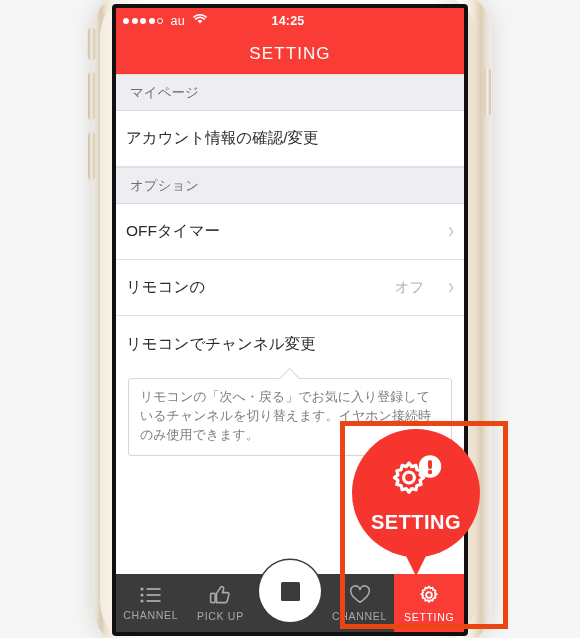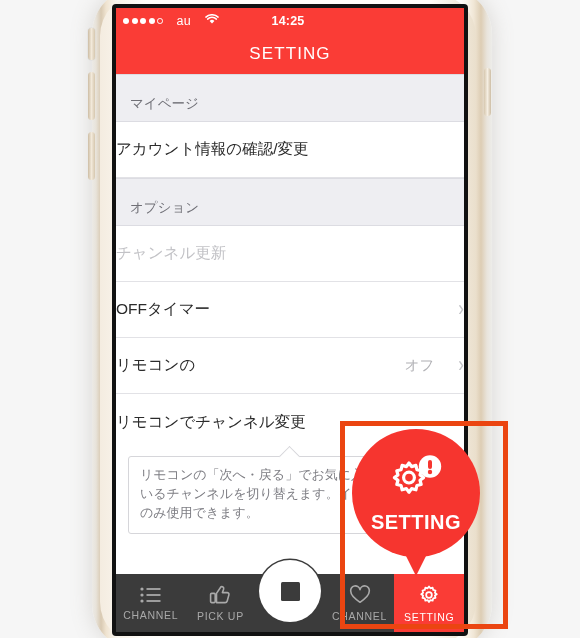--- a/index.html
+++ b/index.html
@@ -111,21 +111,21 @@
     height: 26px;
     background: #FA3C36;
     color: #ffffff;
     display: flex;
     align-items: center;
     font-size: 12px;
     padding: 0 7px;
     flex: 0 0 auto;
     position: relative;
   }
-  .sb-left { display: flex; align-items: center; gap: 14px; justify-content: space-between; }
+  .sb-left { display: flex; align-items: center; gap: 8px; justify-content: space-between; }
   .dots { display: flex; align-items: center; gap: 2.5px; }
   .dot { width: 6px; height: 6px; border-radius: 50%; background: #ffffff; }
   .dot.hollow { background: transparent; border: 1.2px solid #ffffff; width: 3.6px; height: 3.6px; }
   .carrier { font-size: 12.5px; letter-spacing: .2px; }
   .sb-center {
     position: absolute;
     left: 0; right: 4px;
     text-align: center;
     font-size: 12.5px;
     font-weight: bold;
@@ -179,31 +179,31 @@
   .content {
     flex: 1 1 auto;
     background: #ffffff;
     overflow: hidden;
     position: relative;
   }
   .section-header {
     background: #eeeef2;
     color: #6f6f76;
     font-size: 13.5px;
-    padding: 20px 14px 8px;
+    padding: 9px 14px 8px;
     border-bottom: 1px solid #dcdce2;
     border-top: 1px solid #dcdce2;
   }
   .row {
     background: #ffffff;
     min-height: 56px;
     box-sizing: border-box;
     display: flex;
     align-items: center;
-    padding: 0 0;
+    padding: 0 10px;
     border-bottom: 1px solid #e2e2e6;
     font-size: 15.5px;
     color: #2b2b2b;
   }
   .row .label { flex: 1 1 auto; }
   .row.disabled .label { color: #c2c2c6; }
   .row .value {
     color: #b2b2b6;
     font-size: 14.5px;
     margin-right: 24px;
@@ -377,23 +377,20 @@
 
     <div class="content">
 
       <div class="section-header">マイページ</div>
       <div class="row">
         <span class="label">アカウント情報の確認/変更</span>
       </div>
 
       <div class="section-header">オプション</div>
 
-      <div class="row disabled">
-        <span class="label">チャンネル更新</span>
-      </div>
 
       <div class="row">
         <span class="label">OFFタイマー</span>
         <span class="chev">›</span>
       </div>
 
       <div class="row">
         <span class="label">リモコンの</span>
         <span class="value">オフ</span>
         <span class="chev">›</span>

